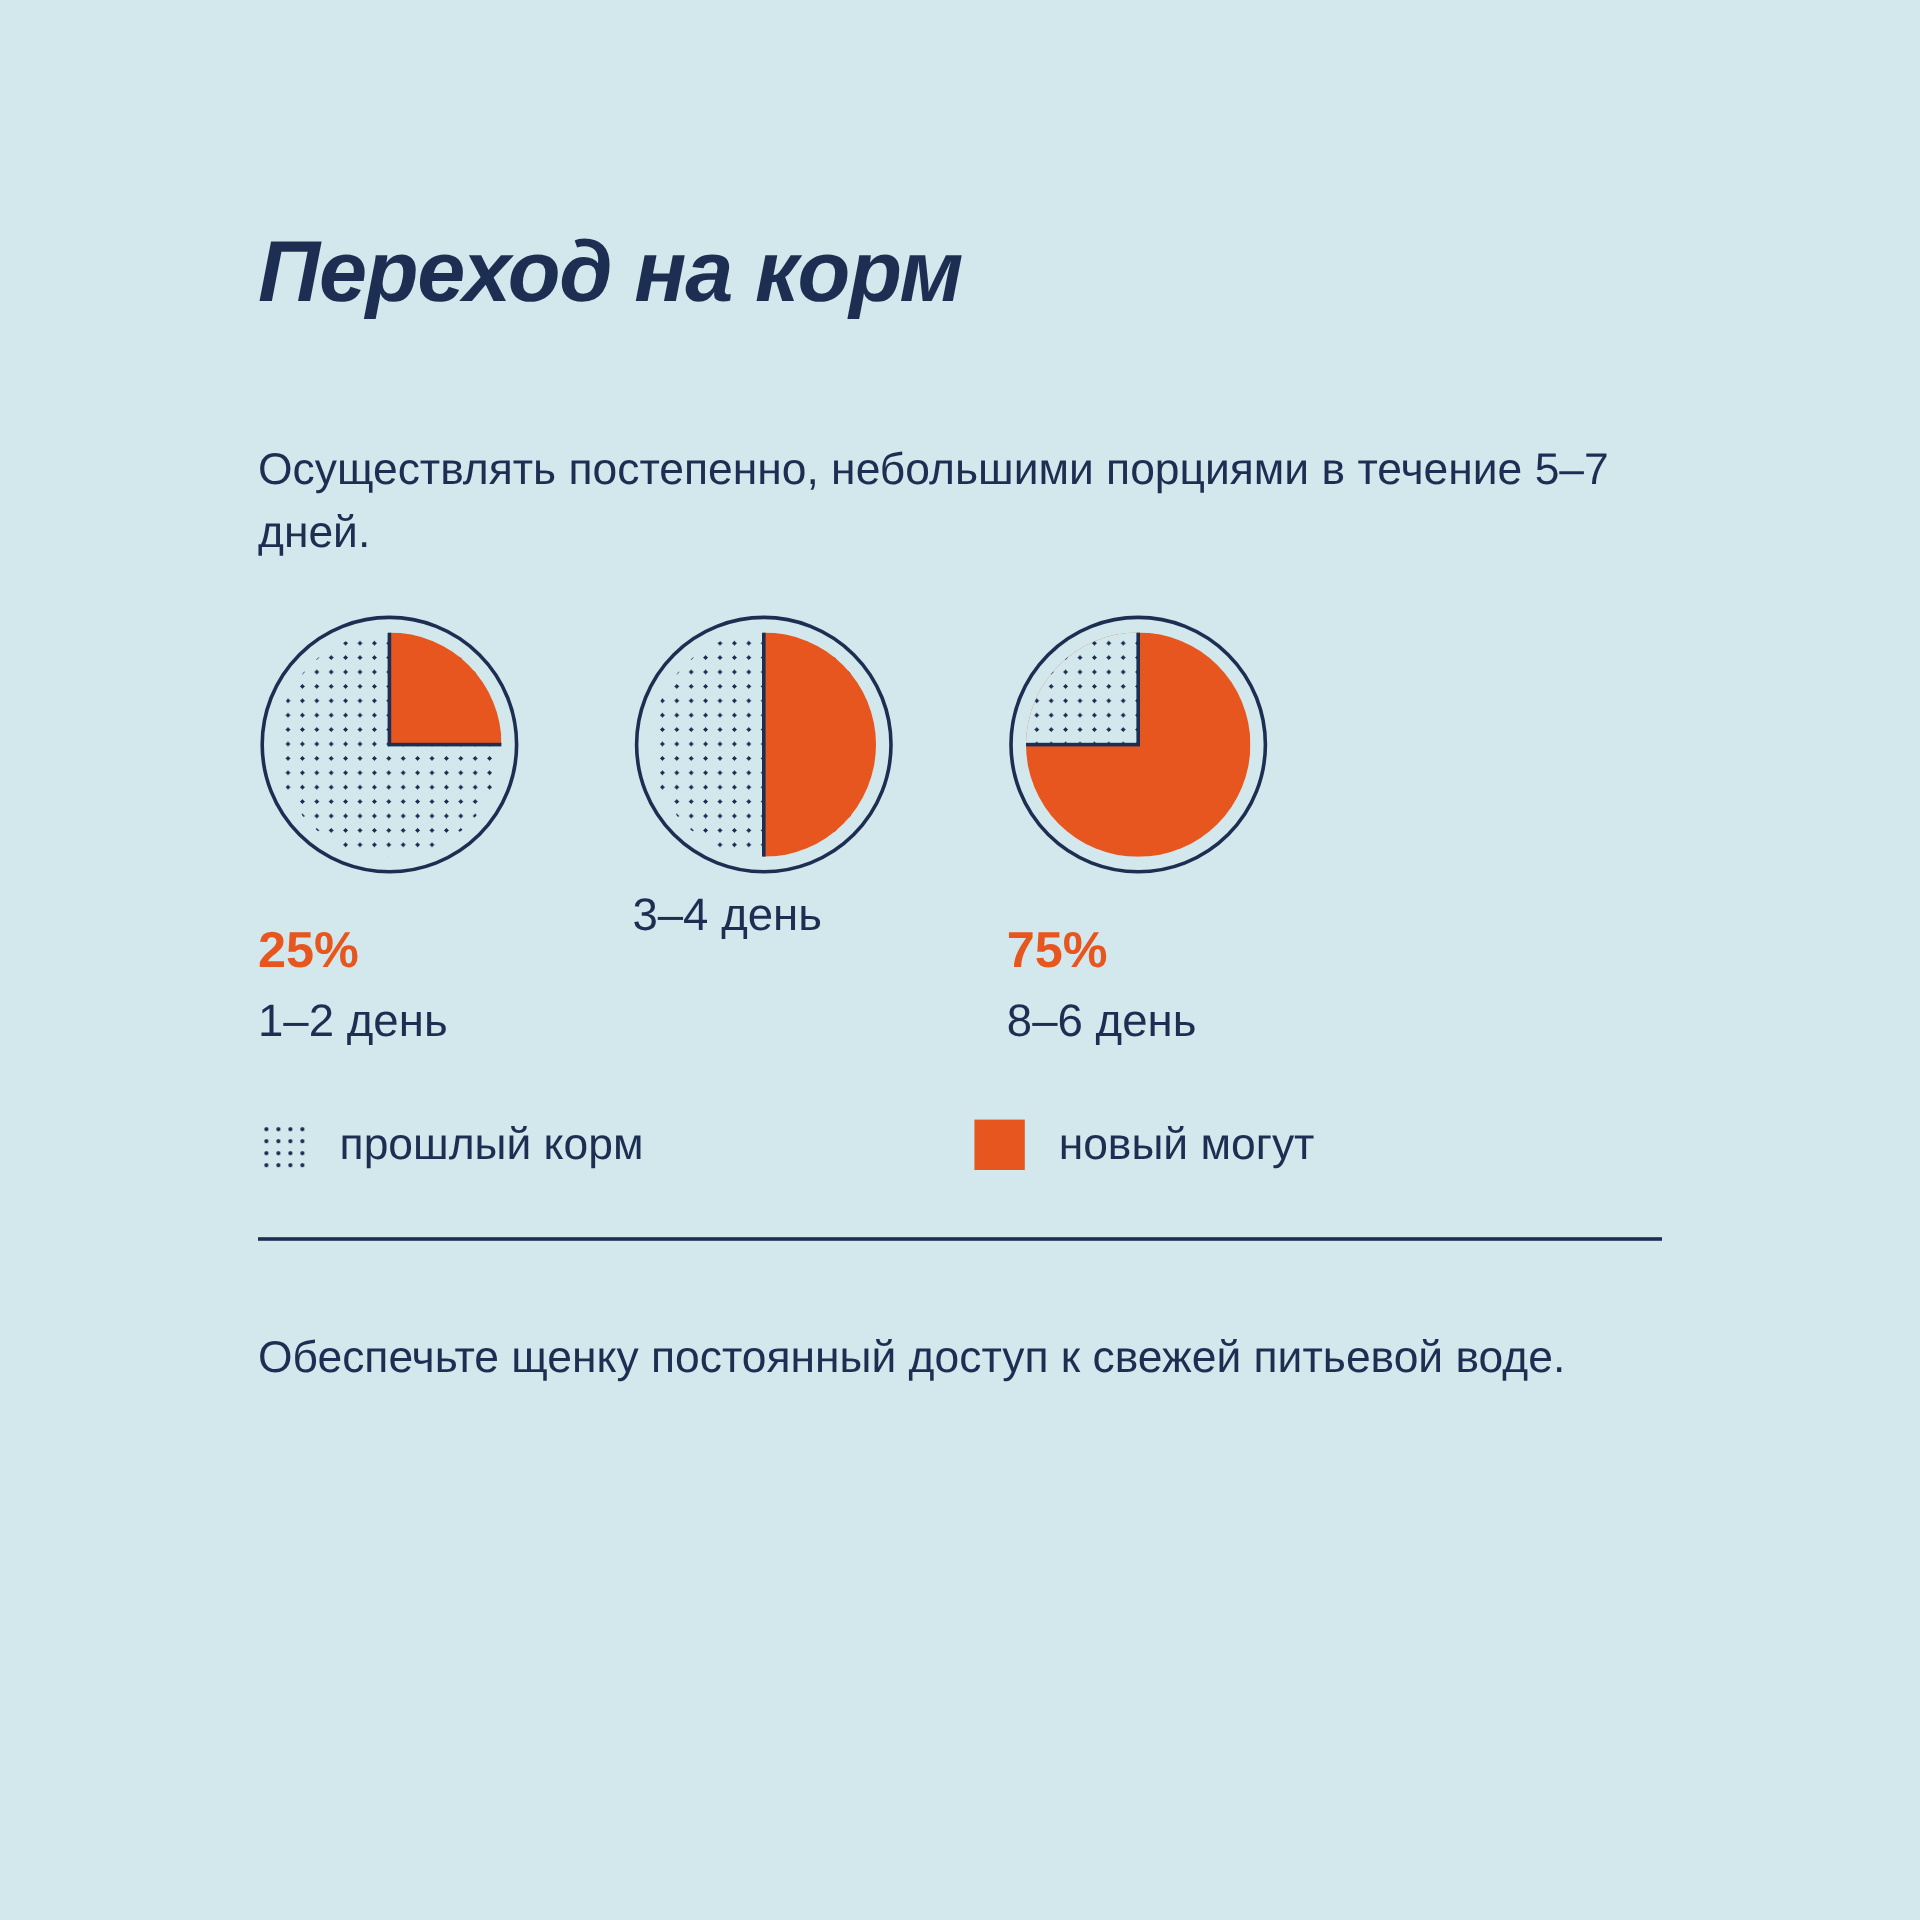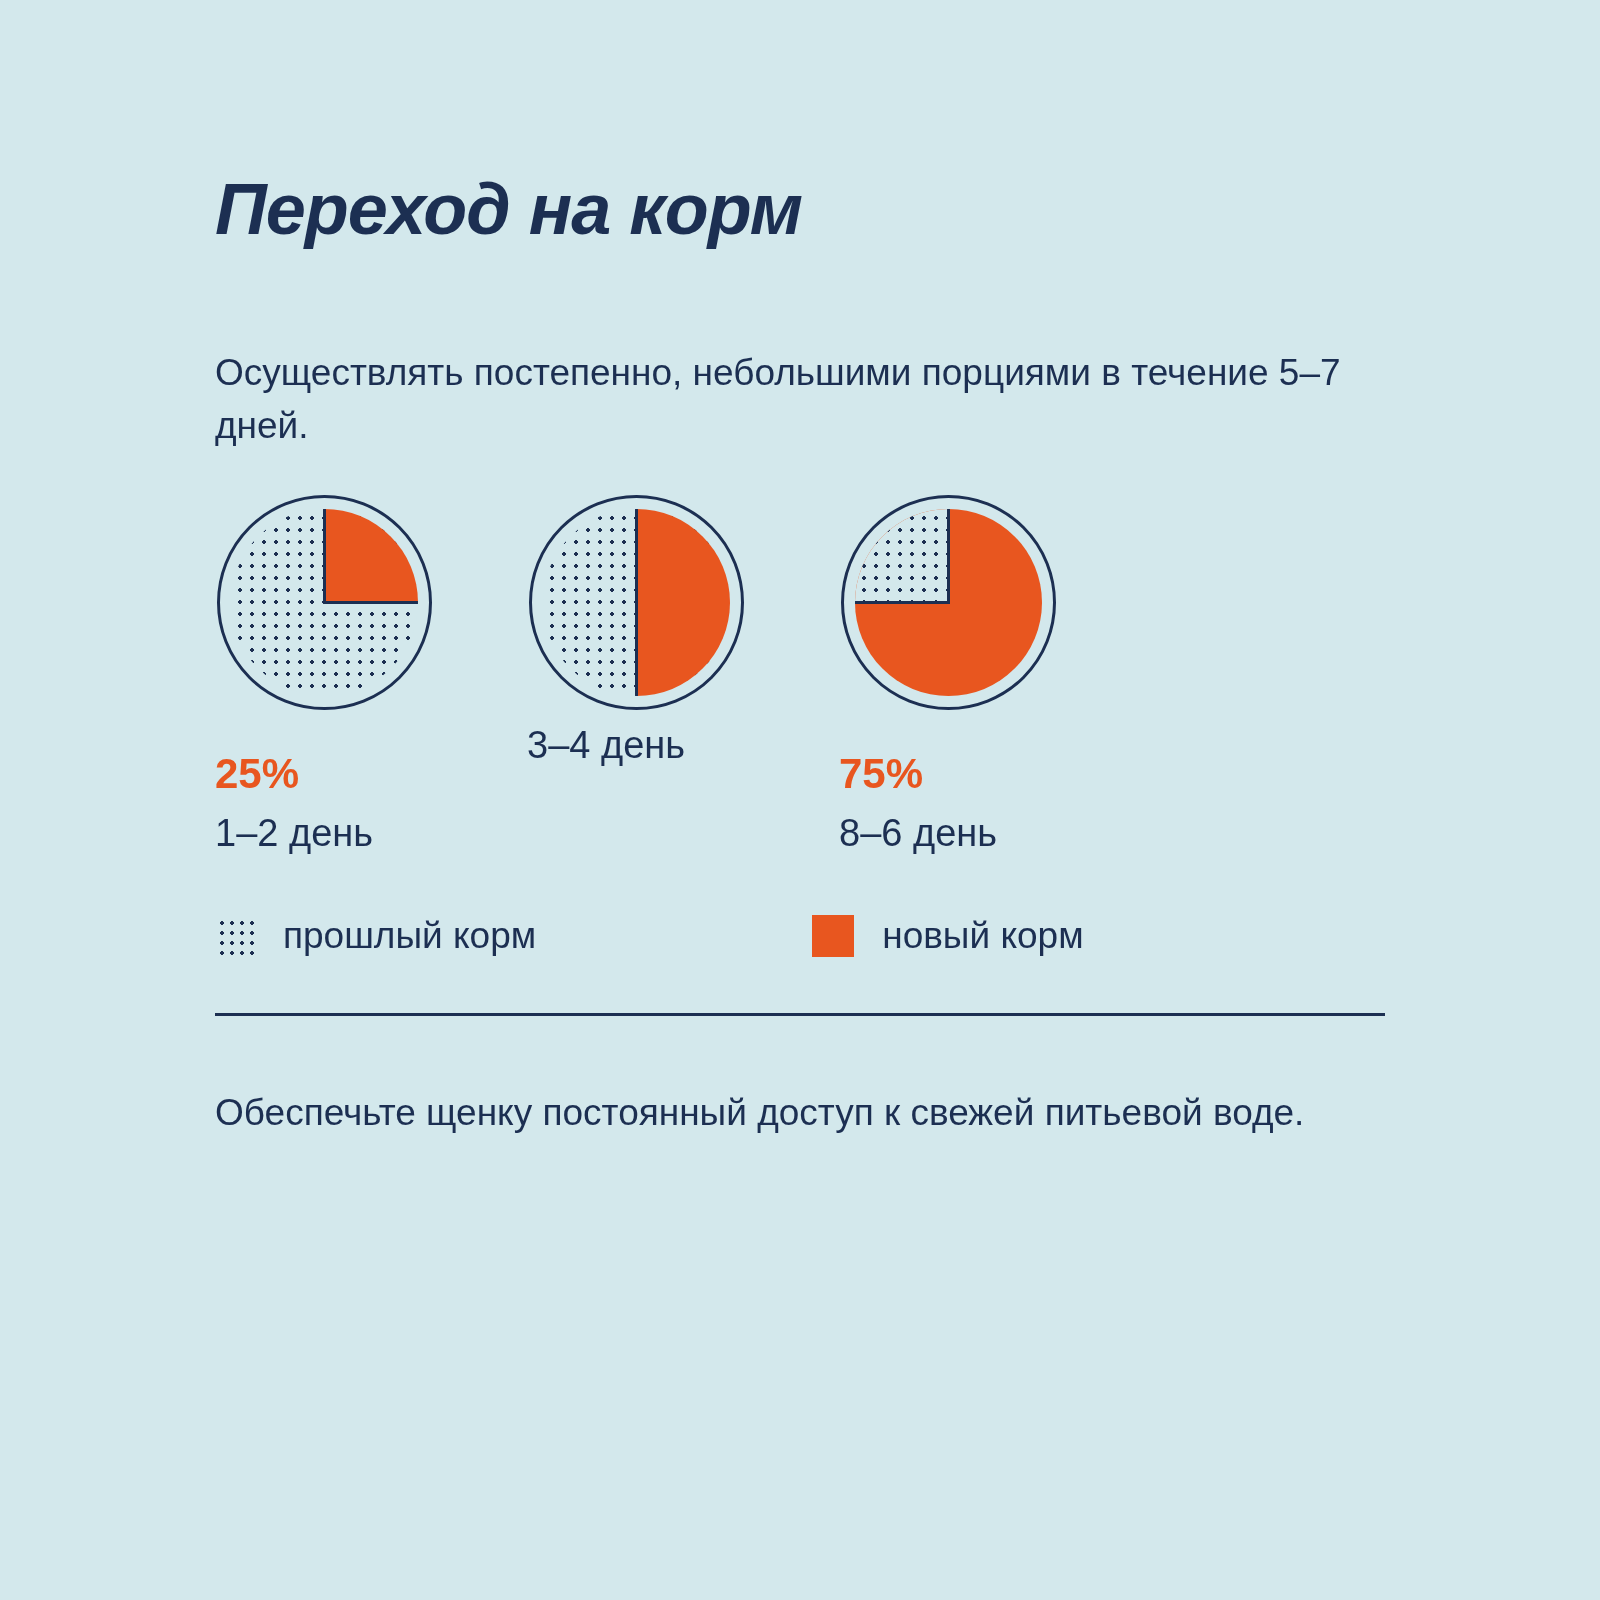--- a/index.html
+++ b/index.html
@@ -12,21 +12,21 @@
     background: #d3e8ec;
     font-family: "Liberation Sans", sans-serif;
     color: #1c2f52;
     overflow: hidden;
   }
   .page {
     position: relative;
     width: 1572px;
     height: 1600px;
     box-sizing: border-box;
-    padding: 0 215px;
+    padding: 18px 215px;
   }
 
   .title {
     font-size: 72px;
     font-weight: bold;
     font-style: italic;
     letter-spacing: -1px;
     color: #1c2f52;
     margin: 0;
     padding-top: 172px;
@@ -214,21 +214,21 @@
 
   </div>
 
   <div class="legend">
     <div class="legend-item">
       <span class="swatch-dots"></span>
       <span class="legend-label">прошлый корм</span>
     </div>
     <div class="legend-item second">
       <span class="swatch-solid"></span>
-      <span class="legend-label">новый корм</span>
+      <span class="legend-label">новый могут</span>
     </div>
   </div>
 
   <div class="divider"></div>
 
   <div class="notes">
     <p>Обеспечьте щенку постоянный доступ к свежей питьевой воде.</p>
   </div>
 
 </div>

